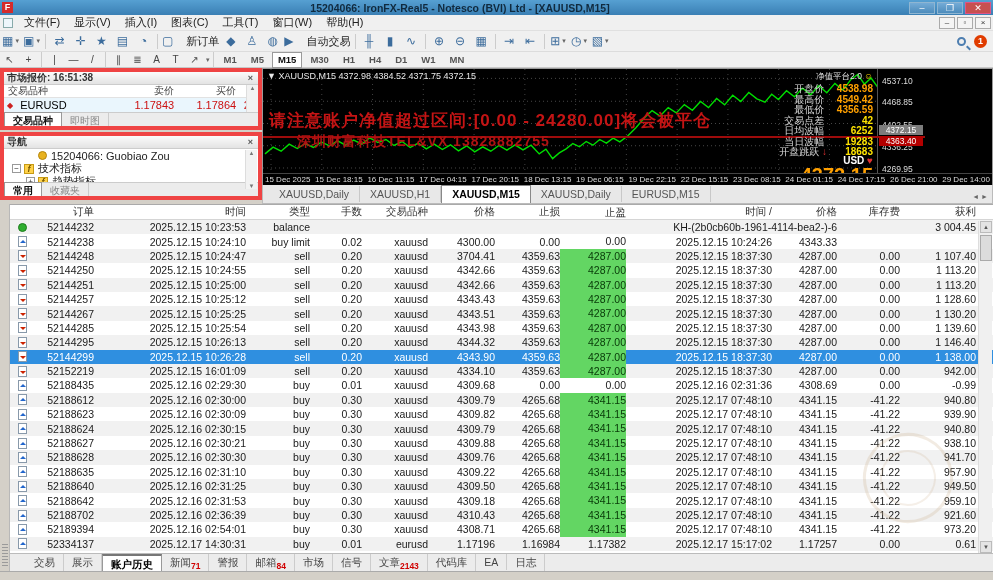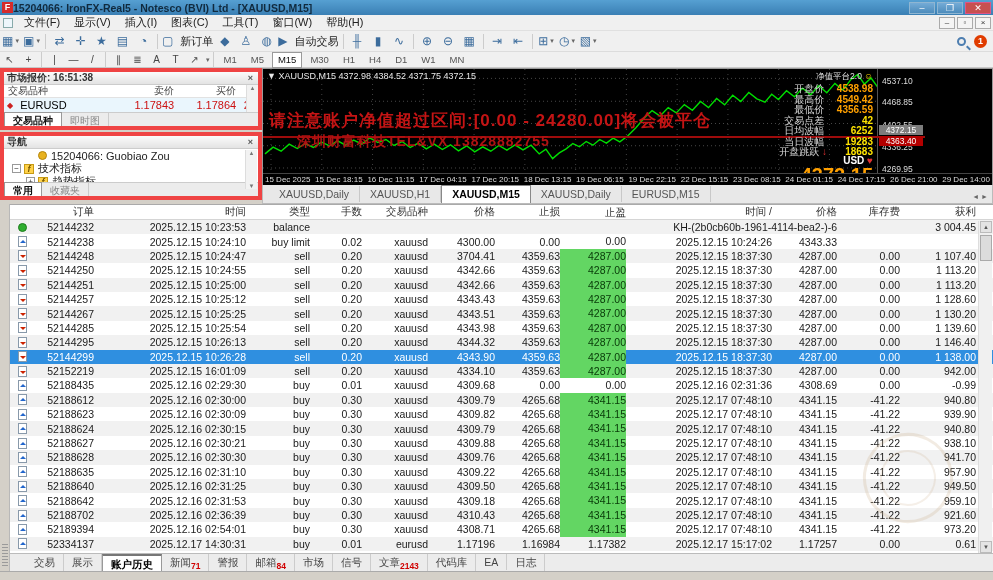--- a/index.html
+++ b/index.html
@@ -3,42 +3,42 @@
 <meta charset="utf-8">
 <style>
   *{margin:0;padding:0;box-sizing:border-box}
   html,body{width:993px;height:580px;overflow:hidden}
   body{font-family:"Liberation Sans",sans-serif;background:#d4d0c8;position:relative;font-size:11px}
   #app{position:absolute;left:0;top:0;width:993px;height:580px;background:#d4d0c8}
 
   
   .titlebar{position:absolute;left:0;top:0;width:993px;height:15px;background:linear-gradient(#56a0d2,#3a7fb4);display:flex;align-items:center;padding:0 2px;z-index:30}
   .mticon{width:11px;height:11px;background:#d42b2b;color:#fff;font-size:9px;font-weight:bold;text-align:center;line-height:11px;flex:0 0 auto}
-  .titlebar .ttl{flex:1;text-align:left;font-size:10.5px;color:#102a3e;font-weight:bold;white-space:nowrap;overflow:hidden}
+  .titlebar .ttl{flex:1;text-align:center;font-size:10.5px;color:#102a3e;font-weight:bold;white-space:nowrap;overflow:hidden}
   .winbtn{width:26px;height:12px;font-size:9px;line-height:10px;text-align:center;border:1px solid #8fb6d2;background:linear-gradient(#74abd6,#4d8cbc);color:#fff;margin-left:2px;flex:0 0 auto}
   .winbtn.close{background:#c75050;border-color:#d58}
 
   
   .menubar{position:absolute;left:0;top:15px;width:993px;height:16px;background:#f0f0f0;border-bottom:1px solid #e0e0e0;display:flex;align-items:center;font-size:11px;color:#222;z-index:29}
   .childicon{width:10px;height:10px;border:1px solid #8aa;background:#eef6fb;margin:0 4px 0 3px}
   .menubar .mi{padding:1px 7px;white-space:nowrap}
   .menubar .spring{flex:1}
   .mdibtn{width:16px;height:12px;border:1px solid #aaa;background:#f4f4f4;color:#333;font-size:8px;line-height:10px;text-align:center;margin-right:2px}
 
   
   .toolbar{position:absolute;background:#f0f0f0;display:flex;align-items:center;z-index:28}
   #tb1{left:0;top:31px;width:993px;height:21px;border-bottom:1px solid #dcdcdc}
   #tb2{left:0;top:52px;width:993px;height:16px;border-bottom:1px solid #c8c8c8}
   .tbtn{height:18px;min-width:19px;display:flex;align-items:center;justify-content:center;font-size:12px;color:#3c6c9c;margin:0 1px;white-space:nowrap}
   .tbtn .g{font-size:12px}
-  .tbtn .txt{font-size:11px;color:#222;margin-left:7px}
+  .tbtn .txt{font-size:11px;color:#222;margin-left:13px}
   .dd{font-size:7px;color:#666;margin-left:2px}
   .sep{width:1px;height:15px;background:#ccc;margin:0 3px;flex:0 0 auto}
   .tool{height:14px;min-width:17px;display:flex;align-items:center;justify-content:center;font-size:10px;color:#444;margin:0 1px}
-  .tf{font-size:9.5px;font-weight:normal;color:#555;padding:0 5px;height:16px;line-height:13px;border:1px solid transparent;margin:8px 1px}
+  .tf{font-size:9.5px;font-weight:bold;color:#555;padding:0 5px;height:16px;line-height:13px;border:1px solid transparent;margin:8px 1px}
   .tf.on{background:#fff;border-color:#9a9a9a;color:#111}
   .spring{flex:1}
   .searchicon{width:9px;height:9px;border:2px solid #4d7eb0;border-radius:50%;position:relative;margin-right:8px}
   .searchicon:after{content:"";position:absolute;width:5px;height:2px;background:#4d7eb0;transform:rotate(45deg);left:7px;top:8px}
   .badge{min-width:13px;height:13px;border-radius:7px;background:#e03c00;color:#fff;font-size:9px;font-weight:bold;text-align:center;line-height:13px;margin-right:6px}
 
   
   .panel{position:absolute;background:#fff;border:4px solid #ef4444}
   .phead{height:13px;background:linear-gradient(#fbfbfb,#e3e3e3);border-bottom:1px solid #ccc;display:flex;align-items:center;font-size:10px;font-weight:bold;color:#333;padding:0 3px}
   .phead .x{margin-left:auto;color:#555;font-size:9px;padding:0 2px}

